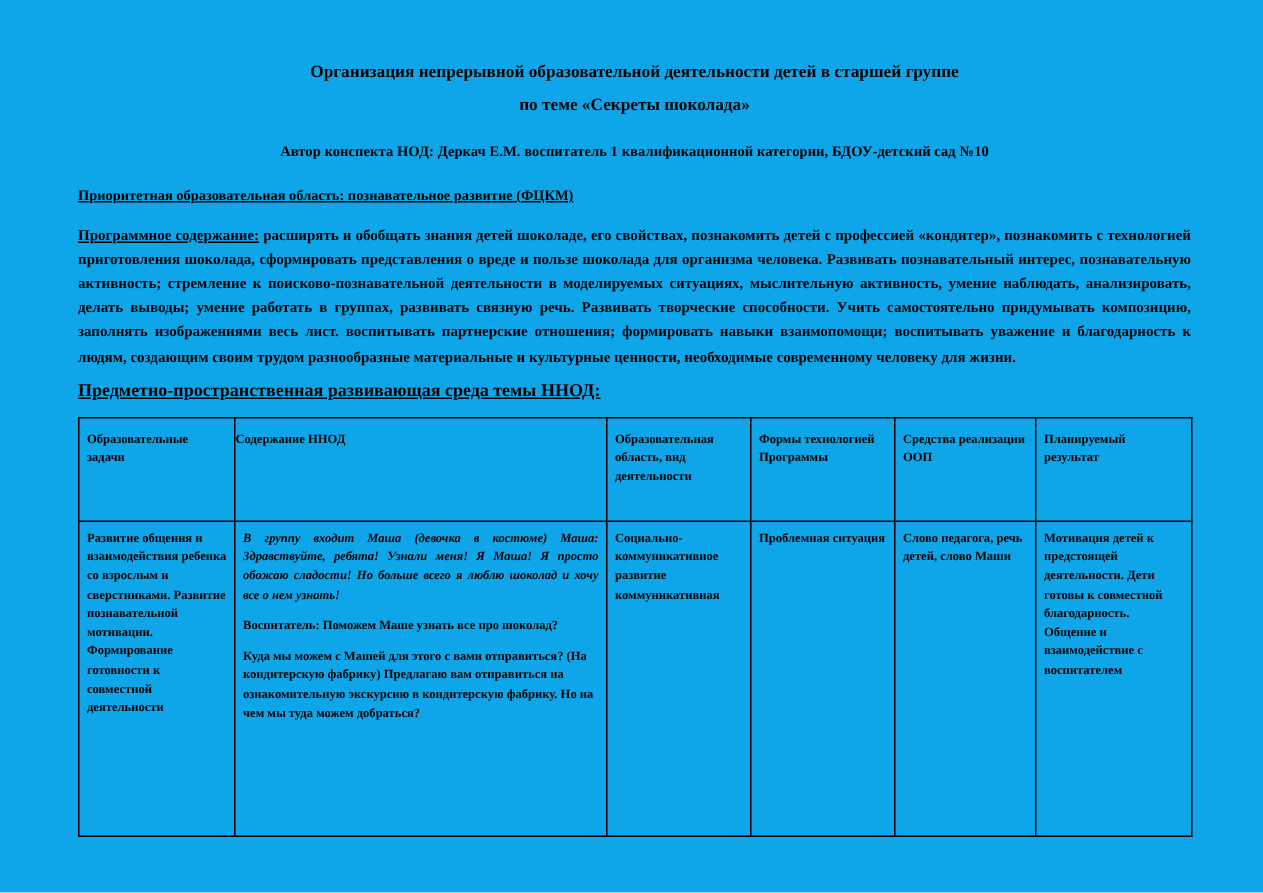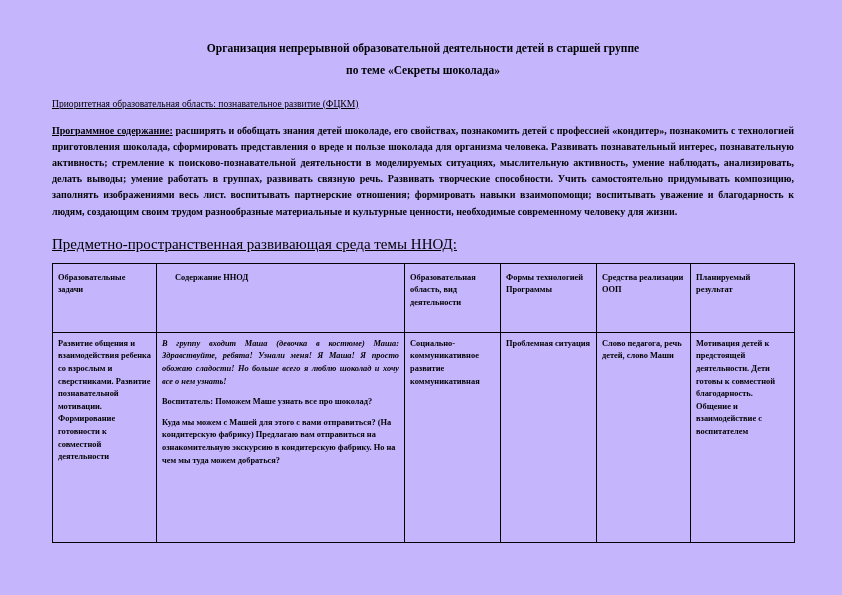--- a/index.html
+++ b/index.html
@@ -14,21 +14,21 @@
     font-family: "Liberation Serif", "DejaVu Serif", serif;
     color: #000000;
     overflow: hidden;
   }
   .page {
     position: relative;
     width: 842px;
     height: 595px;
     box-sizing: border-box;
     padding: 40px 48px 0 52px;
-    background: #c4b5fd;
+    background: #0ea5e9;
   }
   .title-block {
     text-align: center;
     font-weight: bold;
     font-size: 11.5px;
     line-height: 1.55;
     margin: 0 0 4px 0;
   }
   .title-line2 {
     text-align: center;
@@ -37,40 +37,40 @@
     line-height: 1.55;
   }
   .author-line {
     text-align: center;
     font-weight: bold;
     font-size: 9.7px;
     margin-top: 16px;
     letter-spacing: 0.05px;
   }
   .section-head {
-    font-weight: normal;
+    font-weight: bold;
     font-size: 9.6px;
     text-decoration: underline;
     margin-top: 18px;
   }
   .para {
     font-size: 10px;
     line-height: 1.62;
     text-align: justify;
     margin-top: 14px;
     font-weight: bold;
   }
   .para .lead {
     text-decoration: underline;
   }
   .sub-head {
-    font-weight: normal;
-    font-size: 15px;
+    font-weight: bold;
+    font-size: 12px;
     text-decoration: underline;
-    margin-top: 16px;
+    margin-top: 6px;
   }
   .stage-head {
     font-weight: bold;
     font-size: 9.2px;
     margin-top: 16px;
   }
   table.grid {
     width: 742px;
     border-collapse: collapse;
     margin-top: 10px;
@@ -103,41 +103,42 @@
   .justify { text-align: justify; font-style: italic; }
 </style>
 </head>
 <body>
 
 <div class="page">
 
   <div class="title-block">Организация непрерывной образовательной деятельности детей в старшей группе</div>
   <div class="title-line2">по теме «Секреты шоколада»</div>
 
+  <div class="author-line">Автор конспекта НОД: Деркач Е.М. воспитатель 1 квалификационной категории, БДОУ-детский сад №10</div>
 
   <div class="section-head">Приоритетная образовательная область: познавательное развитие (ФЦКМ)</div>
 
   <div class="para"><span class="lead">Программное содержание:</span><span> расширять и обобщать знания детей шоколаде, его свойствах,  познакомить детей с профессией «кондитер», познакомить   с технологией приготовления шоколада, сформировать представления  о вреде и пользе шоколада  для организма человека. Развивать познавательный интерес, познавательную активность; стремление  к  поисково-познавательной  деятельности  в  моделируемых ситуациях, мыслительную активность, умение наблюдать, анализировать, делать выводы; умение работать в группах,  развивать связную речь. Развивать творческие способности. Учить самостоятельно придумывать композицию, заполнять изображениями весь лист.  воспитывать партнерские отношения; формировать навыки взаимопомощи; воспитывать уважение и благодарность к людям, создающим своим трудом разнообразные материальные и культурные ценности, необходимые современному человеку для жизни.</span></div>
 
   <div class="sub-head">Предметно-пространственная развивающая среда темы ННОД:</div>
 
 
   <table class="grid">
     <colgroup>
       <col class="col1">
         <col class="col2">
         <col class="col3">
         <col class="col4">
         <col class="col5">
         <col class="col6">
     </colgroup>
     <thead>
       <tr>
         <th>Образовательные задачи</th>
-        <th style="text-align:left;padding-left:18px;">Содержание ННОД</th>
+        <th style="text-align:left;padding-left:0;">Содержание ННОД</th>
         <th>Образовательная область, вид деятельности</th>
         <th>Формы технологией Программы</th>
         <th>Средства реализации ООП</th>
         <th>Планируемый результат</th>
       </tr>
     </thead>
     <tbody>
       <tr>
         <td class="body-cell">Развитие общения и взаимодействия ребенка со взрослым и сверстниками. Развитие познавательной мотивации. Формирование готовности к совместной деятельности</td>
         <td class="body-cell">

